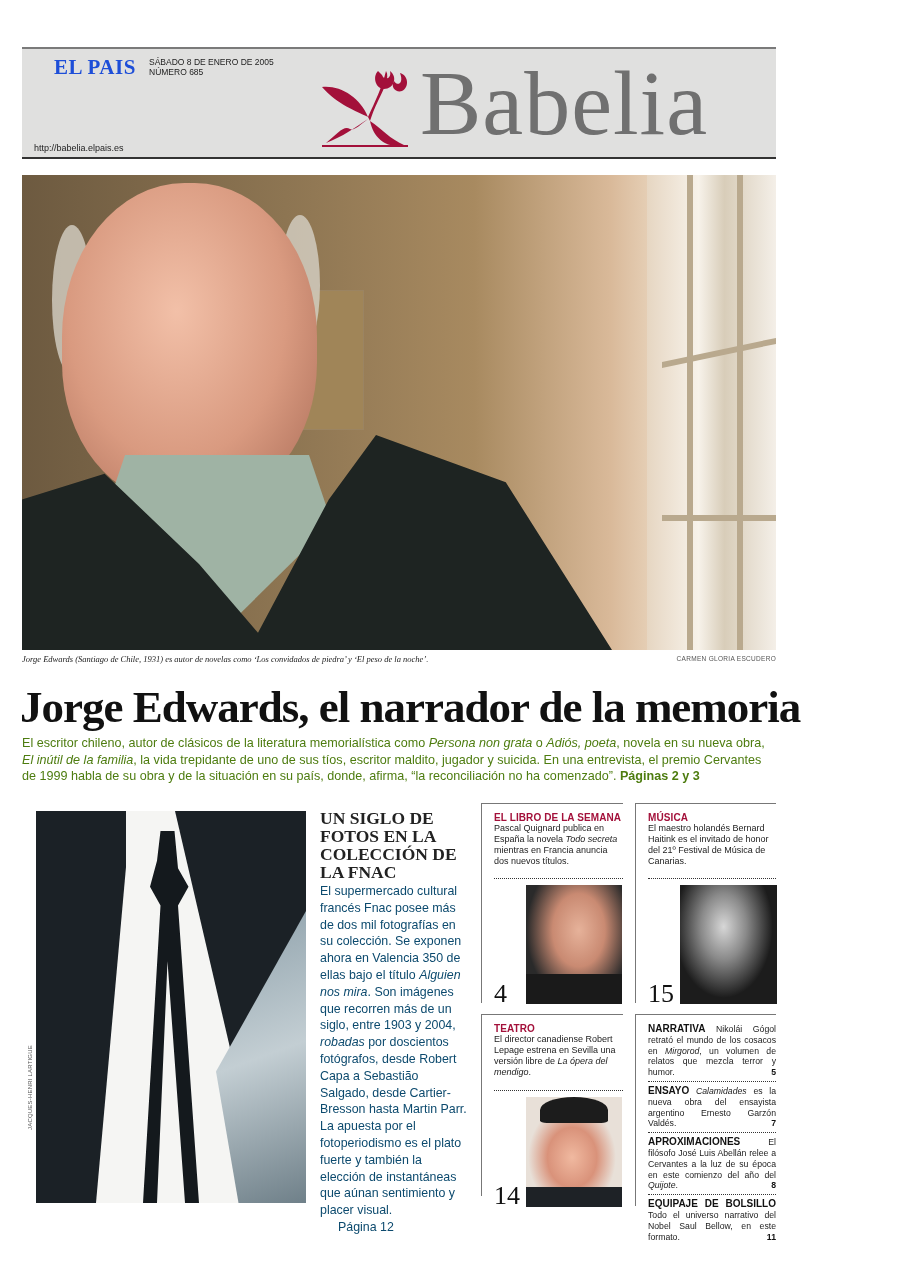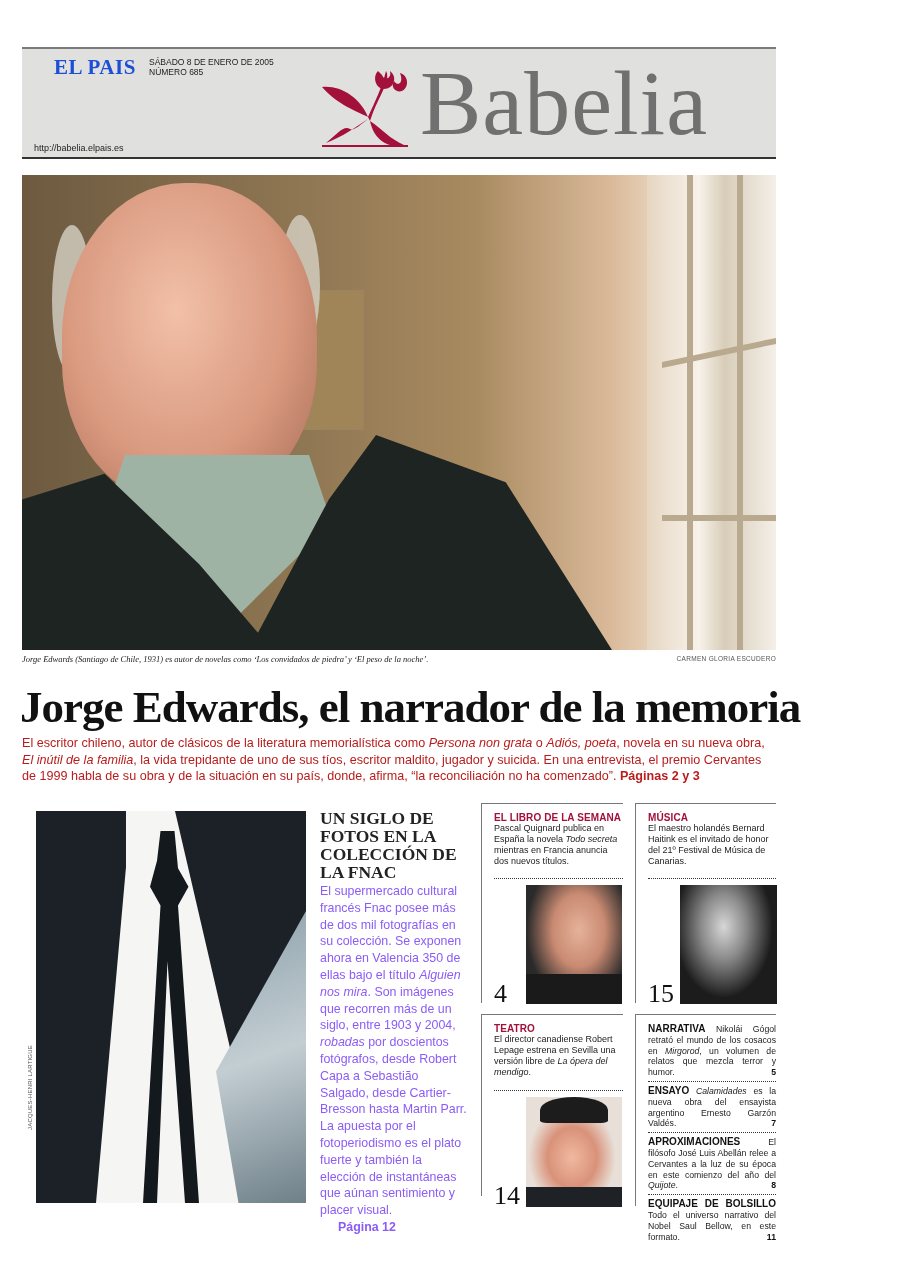--- a/index.html
+++ b/index.html
@@ -36,41 +36,41 @@
   .hero .sweater { position: absolute; left: 0; top: 260px; width: 590px; height: 215px;
     background: #1e2422; clip-path: polygon(0 30%, 14% 18%, 30% 60%, 40% 92%, 52% 30%, 60% 0, 82% 22%, 100% 100%, 0 100%); }
 
   .hero-caption { position: absolute; left: 22px; top: 654px; font-family: Liberation Serif, serif;
     font-style: italic; font-size: 8.5px; color: #222; }
   .hero-credit { position: absolute; right: 124px; top: 655px; font-size: 6.5px; color: #555; letter-spacing: .3px; }
 
   
   .headline { position: absolute; left: 20px; top: 680px; width: 760px; font-family: "Liberation Serif", serif;
     font-size: 45px; line-height: 54px; letter-spacing: -1px; color: #111; white-space: nowrap; }
-  .deck { position: absolute; left: 22px; top: 735px; width: 756px; font-size: 12.6px; line-height: 16.5px; color: #b91c1c; }
+  .deck { position: absolute; left: 22px; top: 735px; width: 756px; font-size: 12.6px; line-height: 16.5px; color: #4d7c0f; }
   .deck b { font-weight: bold; }
 
   
   .fnac-photo { position: absolute; left: 36px; top: 811px; width: 270px; height: 392px; overflow: hidden;
     background: #1b2126; }
   .fnac-photo .beam { position: absolute; left: 90px; top: 0; width: 140px; height: 392px;
     background: #f5f5f3; clip-path: polygon(0 0, 35% 0, 100% 100%, 0 100%); }
   .fnac-photo .beam2 { position: absolute; left: 60px; top: 0; width: 70px; height: 392px;
     background: #f5f5f3; clip-path: polygon(50% 0, 100% 0, 70% 100%, 0 100%); }
   .fnac-photo .shadow { position: absolute; left: 100px; top: 20px; width: 70px; height: 372px;
     background: #14191d; clip-path: polygon(35% 0, 55% 0, 60% 10%, 75% 15%, 60% 20%, 90% 100%, 70% 100%, 45% 35%, 30% 100%, 10% 100%, 35% 20%, 20% 15%, 30% 8%); }
   .fnac-photo .wall { position: absolute; left: 180px; top: 100px; width: 90px; height: 292px;
     background: linear-gradient(160deg, #8da0aa, #c3ced3 50%, #6f8089);
     clip-path: polygon(100% 0, 100% 100%, 25% 100%, 0 55%); }
   .fnac-credit { position: absolute; left: 27px; top: 1130px; font-size: 6px; color: #555;
     transform: rotate(-90deg); transform-origin: left top; white-space: nowrap; letter-spacing: .2px; }
   .fnac-title { position: absolute; left: 320px; top: 809px; width: 150px; font-family: "Liberation Serif", serif;
     font-size: 17.5px; line-height: 18px; color: #222; text-transform: uppercase; }
-  .fnac-body { position: absolute; left: 320px; top: 883px; width: 150px; font-size: 12.4px; line-height: 16.8px; color: #8b5cf6; }
-  .fnac-body b { display: block; font-weight: bold; padding-left: 18px; }
+  .fnac-body { position: absolute; left: 320px; top: 883px; width: 150px; font-size: 12.4px; line-height: 16.8px; color: #0c4a6e; }
+  .fnac-body b { display: block; font-weight: normal; padding-left: 18px; }
 
   
   .box { position: absolute; border-left: 1px solid #777; border-top: 1px solid #777; }
   .box .label { font-weight: bold; color: #a3103a; font-size: 10px; letter-spacing: .1px; }
   .box .text { font-size: 9px; line-height: 11px; color: #222; }
   .box .dots { position: absolute; left: 12px; right: 0; border-top: 1px dotted #333; }
   .box .pageno { position: absolute; font-family: "Liberation Serif", serif; font-size: 26px; color: #111; }
   .box .thumb { position: absolute; overflow: hidden; }
 
   .b-libro { left: 481px; top: 803px; width: 142px; height: 200px; }

